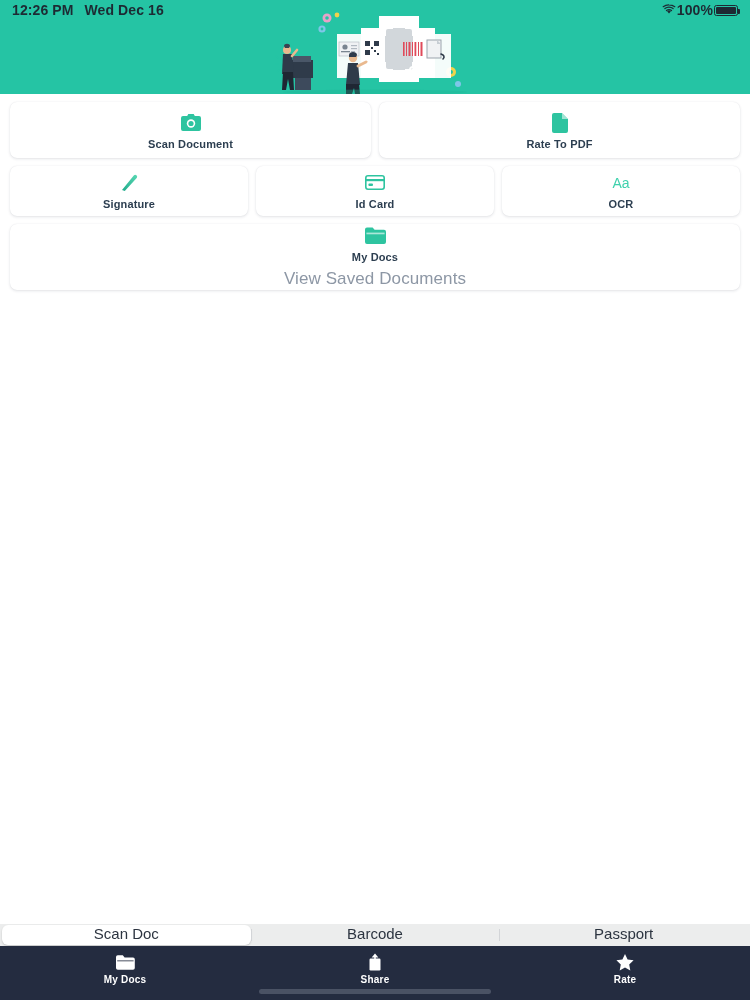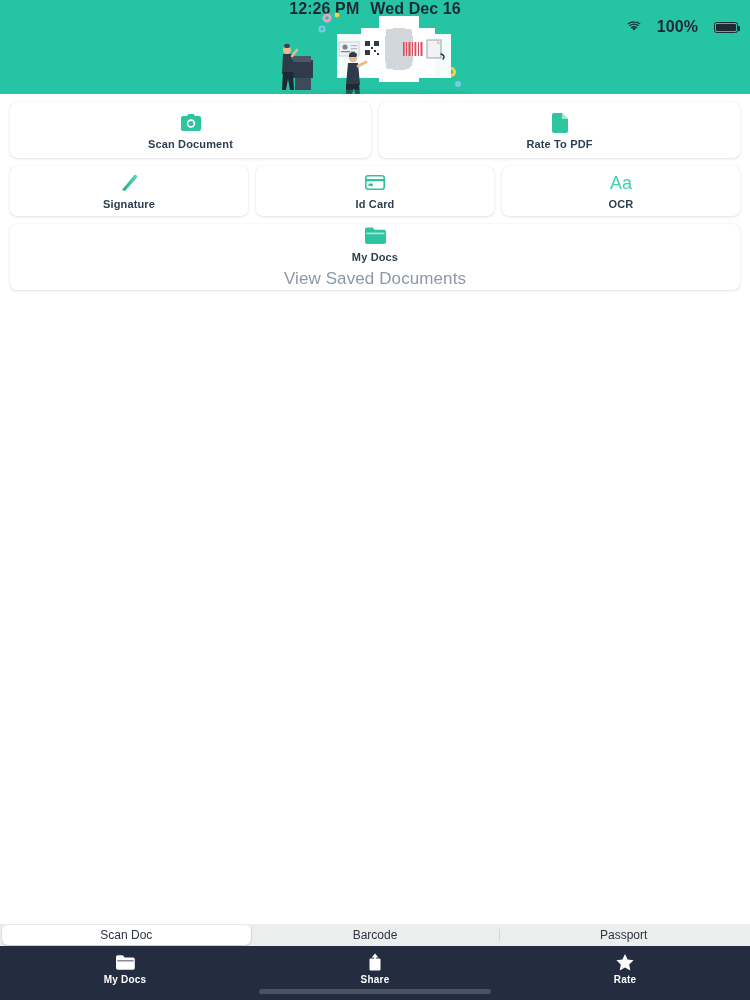--- a/index.html
+++ b/index.html
@@ -15,26 +15,25 @@
   .header {
     position: relative;
     height: 94px;
     background: #25c4a4;
     overflow: hidden;
   }
   .statusbar {
     position: absolute; top: 0; left: 0; right: 0; height: 20px;
     display: flex; align-items: center;
     padding: 0 12px;
-    font-size: 16px; font-weight: bold; color: #1d2a33;
+    font-size: 14px; font-weight: bold; color: #1d2a33;
     letter-spacing: .1px;
-    flex-direction: column;
   }
   .sb-left { display: flex; align-items: center; gap: 11px; }
-  .sb-right { margin-left: auto; display: flex; align-items: center; gap: 16px; }
+  .sb-right { margin-left: auto; display: flex; align-items: center; gap: 1px; }
   .wifi-ico { display: block; }
   .batt {
     width: 24px; height: 11px; border: 1px solid #1d2a33; border-radius: 2.5px;
     position: relative; padding: 1px;
   }
   .batt::after {
     content:""; position:absolute; right:-3px; top:3px; width:2px; height:5px;
     background:#1d2a33; border-radius:0 1px 1px 0;
   }
   .batt i { display:block; height:100%; background:#1d2a33; border-radius:1px; }
@@ -57,33 +56,33 @@
   .card-wide { width: 100%; height: 66px; }
   .card .ico { height: 20px; display: flex; align-items: center; justify-content: center; margin-bottom: 5px; }
   .card .label {
     font-size: 11px; font-weight: bold; color: #2c3e50; letter-spacing: .15px;
   }
   .card .sublabel {
     font-size: 17px; color: #8d97a5; margin-top: 6px; letter-spacing: .1px;
   }
   .ocr-glyph {
     font-family: "Liberation Sans", sans-serif;
-    font-size: 18px; color: #3fd1ad; line-height: 20px; font-weight: 300;
+    font-size: 14px; color: #3fd1ad; line-height: 20px; font-weight: 300;
   }
 
   
   .segmented {
     position: absolute; left: 0; right: 0; bottom: 54px;
     height: 22px; background: #eceded;
     display: flex; align-items: stretch;
     padding: 1px 2px;
   }
   .seg {
-    flex: 1; display: flex; align-items: center; justify-content: center;
-    font-size: 12px; color: #2c3440; position: relative;
+    flex: 1; display: flex; align-items: flex-start; justify-content: center;
+    font-size: 15px; color: #2c3440; position: relative;
   }
   .seg + .seg::before {
     content:""; position:absolute; left:0; top:4px; bottom:4px; width:1px; background:#d3d5d8;
   }
   .seg.active {
     background: #fff; border-radius: 6px;
     box-shadow: 0 1px 2px rgba(0,0,0,.18);
     font-weight: normal;
   }
   .seg.active::before { display:none; }

